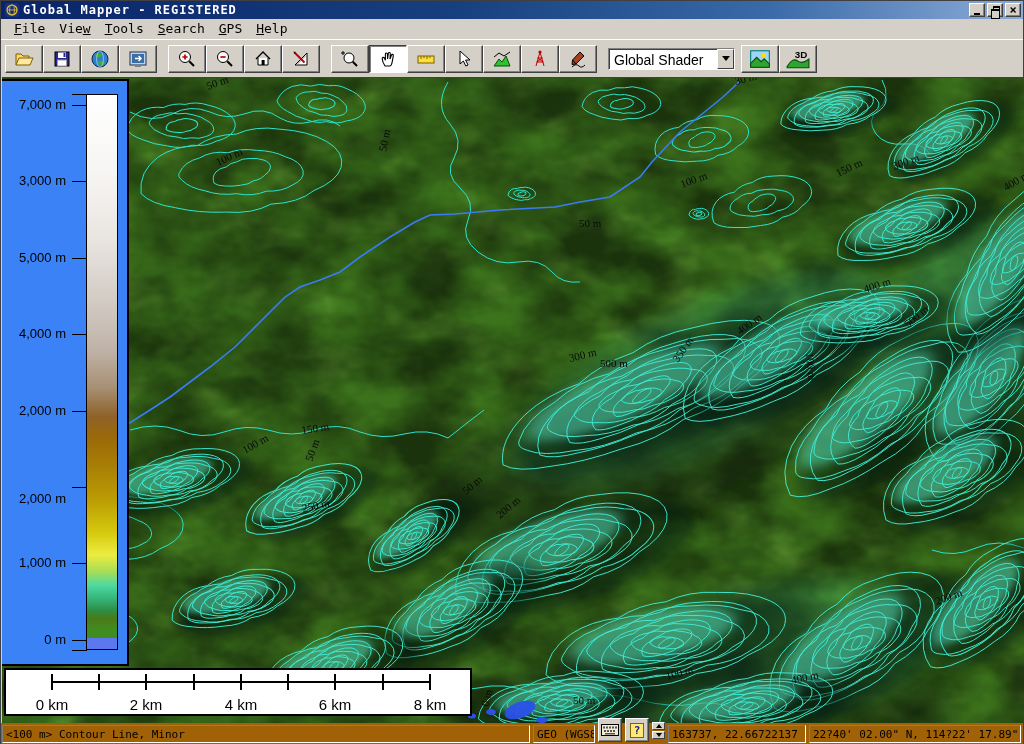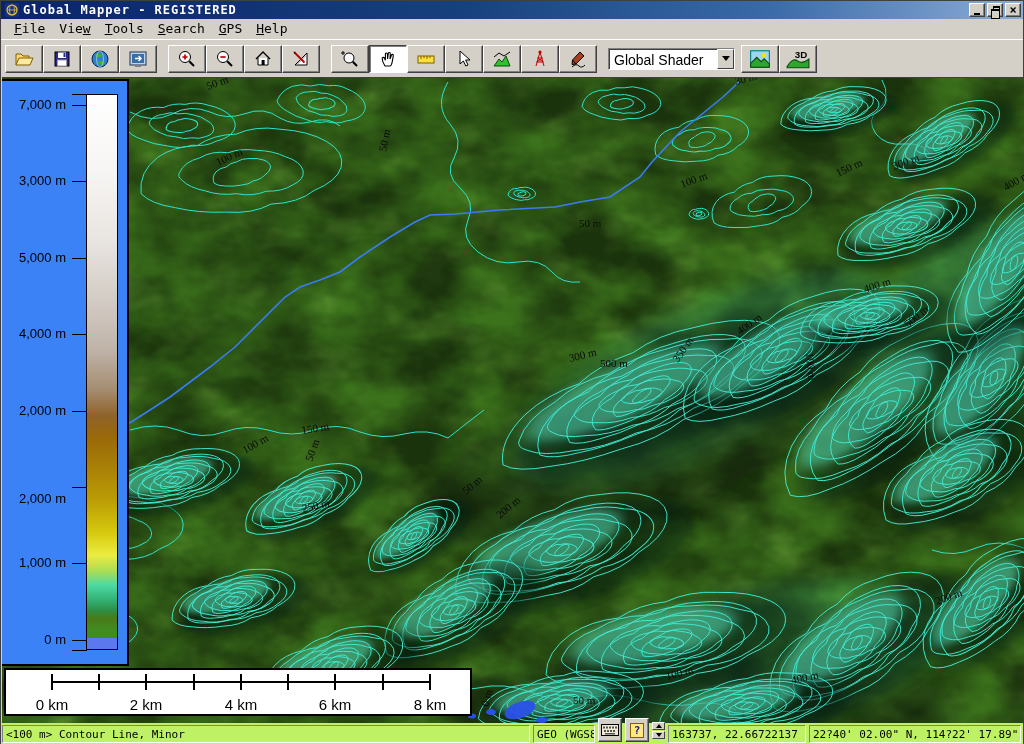--- a/index.html
+++ b/index.html
@@ -67,21 +67,21 @@
   .lg-label { position:absolute; right:61px; transform:translateY(-56%); font-size:13px;
     color:#000; white-space:nowrap; }
 
   
   .scalebar { position:absolute; left:2px; top:590px; width:468px; height:48px;
     background:#fff; border:2px solid #000; z-index:5; }
   .scalebar text { font-size:15px; font-family:"Liberation Sans", sans-serif; fill:#000; }
 
   
   .statusbar { height:22px; display:flex; align-items:stretch; gap:3px;
-    padding:2px 2px 2px 1px; background:#bef264;
+    padding:2px 2px 2px 1px; background:#a16207;
     font-family:"DejaVu Sans Mono", monospace; font-size:11px; }
   .spanel { border:1px solid; border-color:#808080 #fff #fff #808080;
     padding:2px 3px 0 3px; white-space:nowrap; overflow:hidden; }
   .sp-feature { flex:1 1 auto; }
   .sp-proj { width:62px; flex:0 0 auto; }
   .sp-coord { width:138px; flex:0 0 auto; }
   .sp-latlon { width:212px; flex:0 0 auto; }
   .sbtn { flex:0 0 auto; width:24px; height:24px; margin-top:-7px; background:#d4d0c8;
     border:1px solid; border-color:#fff #404040 #404040 #fff;
     box-shadow:inset -1px -1px 0 #808080; display:flex; align-items:center;

